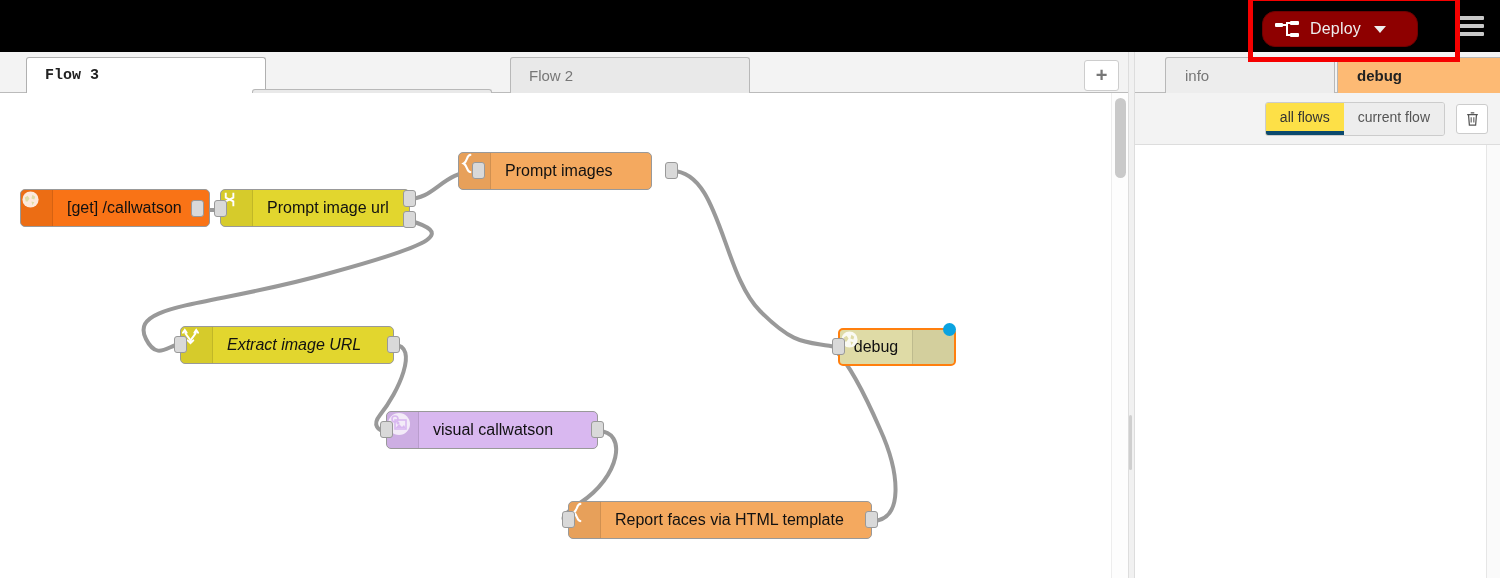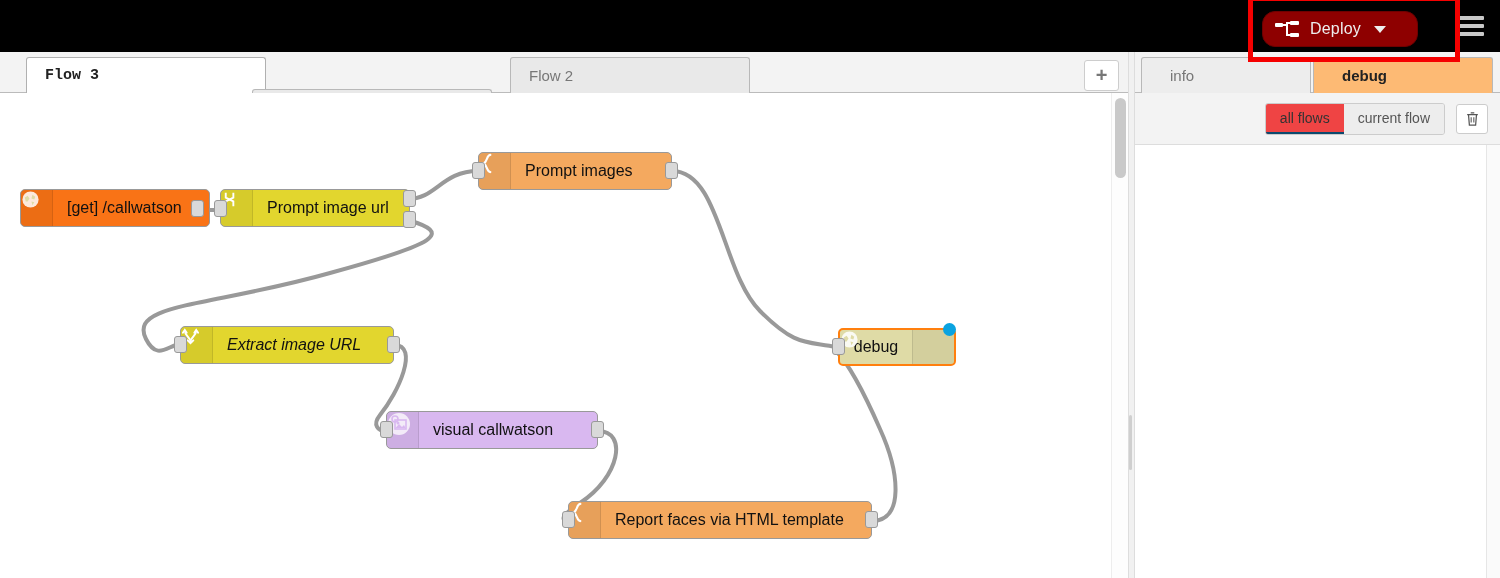--- a/index.html
+++ b/index.html
@@ -120,36 +120,36 @@
     background:#f3f3f3;
   }
   .side-tabbar {
     position:absolute; left:0; top:0; width:365px; height:41px;
     border-bottom:1px solid #bbb;
   }
   .side-tab {
     position:absolute; top:5px; height:36px;
     border:1px solid #b8b8b8; border-bottom:none; border-radius:3px 3px 0 0;
     background:#ededed; color:#777; font-size:15px;
-    display:flex; align-items:center; padding-left:28px; cursor:pointer;
+    display:flex; align-items:center; padding-left:19px; cursor:pointer;margin-left:24px;
   }
   .side-tab.active { background:#fdba74; color:#222; font-weight:bold; }
   .side-toolbar {
     position:absolute; left:0; top:41px; width:365px; height:52px;
     background:#f3f3f3; border-bottom:1px solid #ddd;
     display:flex; align-items:center; justify-content:flex-end; padding-right:12px;
   }
   .seg {
     display:flex; border:1px solid #ccc; border-radius:3px; overflow:hidden;
     background:#ededed; margin-right:11px;
   }
   .seg div {
     font-size:14px; color:#555; padding:6px 14px; cursor:pointer; background:#ededed;
   }
-  .seg div.on { background:#ef4444; color:#333; border-bottom:2px solid #0c4a6e; }
+  .seg div.on { background:#fde047; color:#333; border-bottom:4px solid #0c4a6e; }
   .trash-btn {
     width:32px; height:30px; border:1px solid #ccc; border-radius:3px; background:#fff;
     display:flex; align-items:center; justify-content:center; cursor:pointer;
   }
   .debug-body {
     position:absolute; left:0; top:93px; width:352px; height:433px; background:#fff;
     border-right:1px solid #e6e6e6;
   }
   .debug-scroll {
     position:absolute; left:352px; top:93px; width:13px; height:433px;
@@ -234,21 +234,21 @@
           <path d="M5 3 L5 8 L13 12 L13 17"></path>
           <path d="M13 3 L13 8 L5 12 L5 17"></path>
         </svg>
       </div>
       <span class="nlabel">Prompt image url</span>
     </div>
     <div class="port" style="left:214px; top:107px;"></div>
     <div class="port" style="left:403px; top:97px;"></div>
     <div class="port" style="left:403px; top:118px;"></div>
 
-    <div class="node icon-left" style="left:478px; top:59px; width:194px; background:#f4a95f;">
+    <div class="node icon-left" style="left:458px; top:59px; width:194px; background:#f4a95f;">
       <div class="nicon">
         <svg width="17" height="21" viewBox="0 0 14 22" stroke="#fff" stroke-width="2.2" fill="none" stroke-linecap="round">
           <path d="M10 2 C6 2 7 9 3 11 C7 13 6 20 10 20"></path>
         </svg>
       </div>
       <span class="nlabel">Prompt images</span>
     </div>
     <div class="port" style="left:472px; top:69px;"></div>
     <div class="port" style="left:665px; top:69px;"></div>
 

